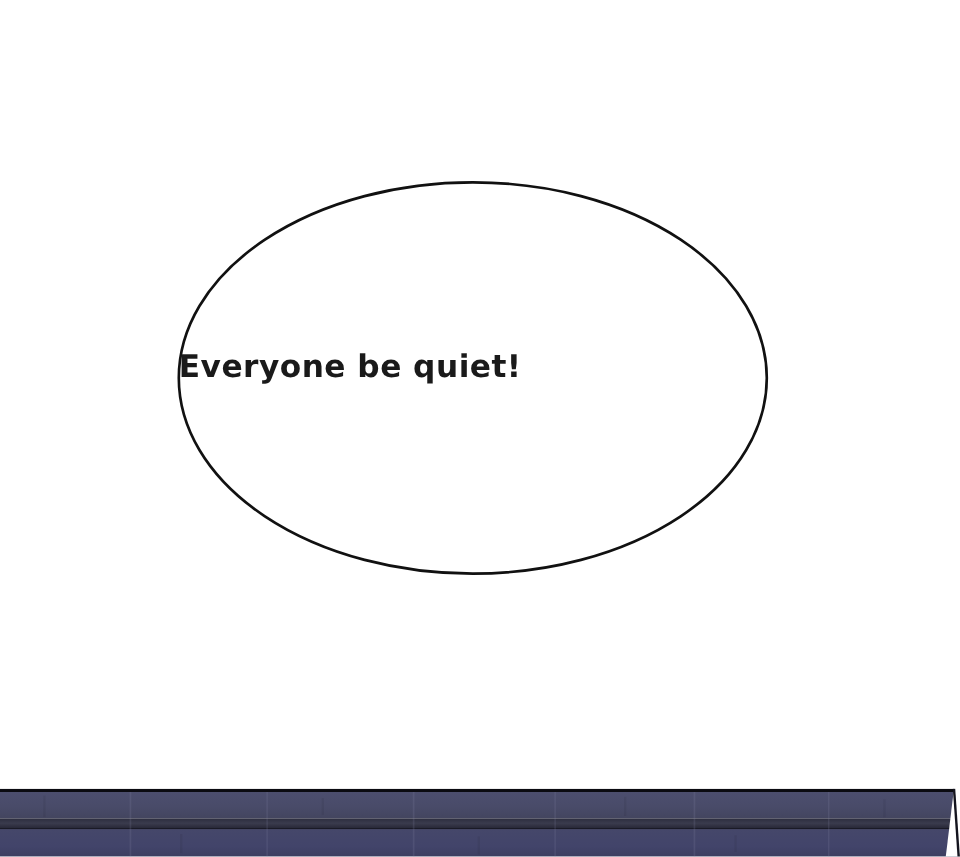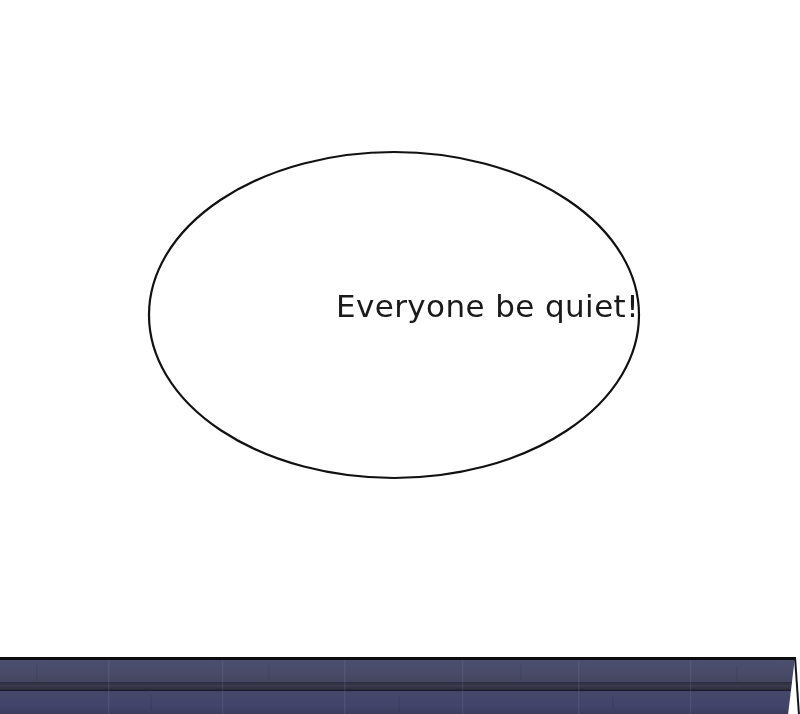--- a/index.html
+++ b/index.html
@@ -30,24 +30,24 @@
     position: absolute;
     left: 0;
     top: 0;
     display: block;
   }
   .bubble-text {
     position: absolute;
     left: 148px;
     top: 287px;
     width: 492px;
-    text-align: right;
+    text-align: left;
     font-family: "DejaVu Sans", sans-serif;
-    font-size: 31px;
-    font-weight: 400;
+    font-size: 26px;
+    font-weight: 700;
     letter-spacing: 0.4px;
     color: #1a1a1a;
     line-height: 38px;
     white-space: nowrap;
   }
 
   
   .wall {
     position: absolute;
     left: 0;

